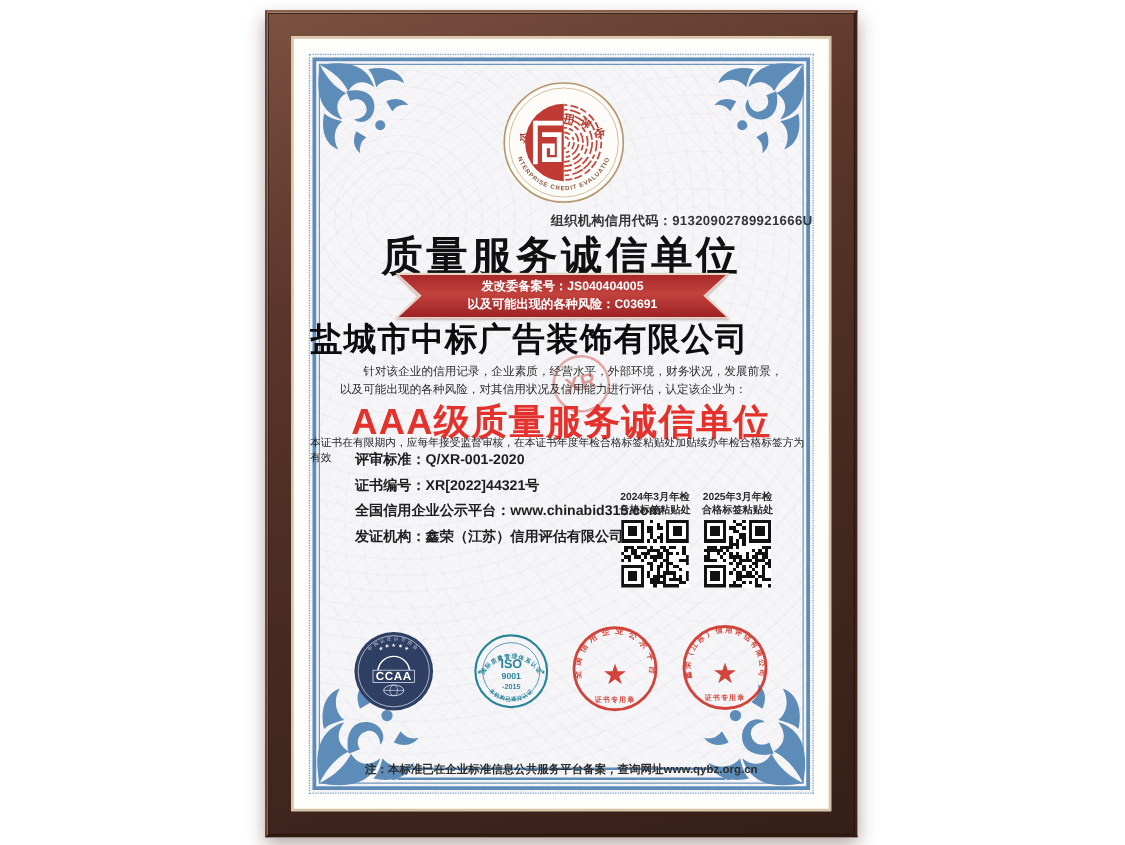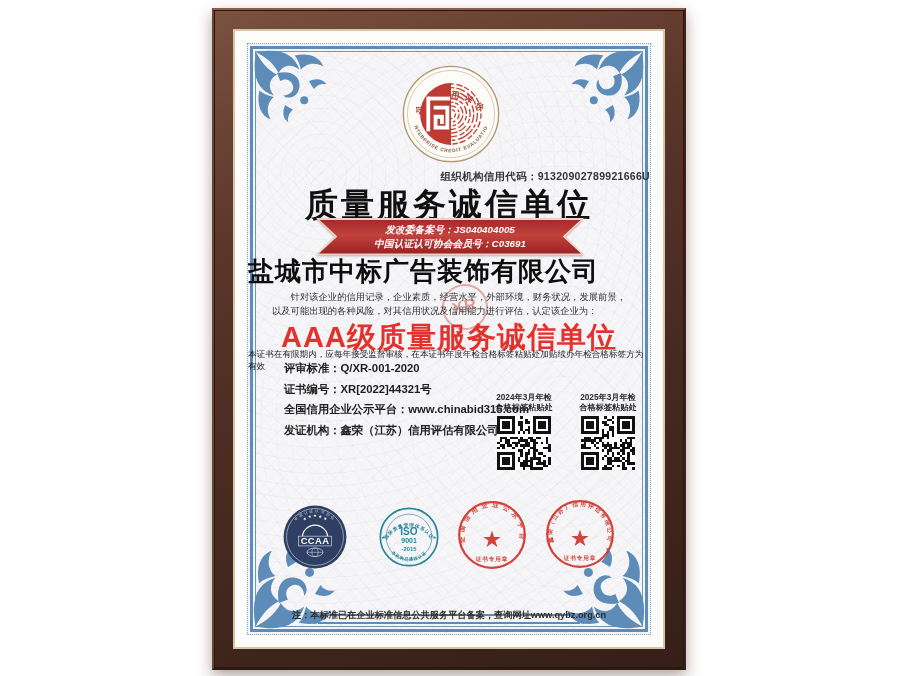--- a/index.html
+++ b/index.html
@@ -51,21 +51,21 @@
 
   
   .ribbon{position:absolute;top:174px;left:68px;width:268px;height:37px;
     filter:drop-shadow(0 1px 1px rgba(90,20,20,.35));}
   .ribbon .r-outer{position:absolute;inset:0;background:#e9d3c3;
     clip-path:polygon(0 0,100% 0,93% 50%,100% 100%,0 100%,7% 50%);}
   .ribbon .r-inner{position:absolute;inset:1.5px 3px;background:
     linear-gradient(180deg,#a9282b 0%,#c2423c 45%,#9c2124 100%);
     clip-path:polygon(0 0,100% 0,93% 50%,100% 100%,0 100%,7% 50%);}
   .ribbon .r-txt{position:absolute;inset:0;color:#ffffff;text-align:center;
-    font-size:9.8px;line-height:13.5px;padding-top:5px;font-weight:bold;font-style:italic;}
+    font-size:9.8px;line-height:13.5px;padding-top:5px;font-weight:bold;}
 
   .company{position:absolute;top:210px;width:100%;text-align:left;font-size:26px;
     font-weight:bold;letter-spacing:1px;color:#0d0d0d;}
 
   .watermark{position:absolute;left:194px;top:240px;width:42px;height:42px;border-radius:50%;
     border:2.5px solid rgba(197,58,48,.40);color:rgba(197,58,48,.48);display:flex;
     align-items:center;justify-content:center;font-weight:bold;font-size:17px;
     transform:rotate(-14deg);letter-spacing:1px;}
 
   .intro{position:absolute;top:246px;left:24px;right:24px;font-size:9.3px;line-height:14px;
@@ -73,21 +73,21 @@
   .award{position:absolute;top:274px;width:100%;text-align:center;font-size:29px;
     font-weight:bold;color:#e5312b;letter-spacing:1px;}
   .validity{position:absolute;top:305px;width:100%;text-align:left;font-size:8.6px;
     color:#242424;}
 
   .fields{position:absolute;top:318px;left:36px;width:300px;}
   .field-row{display:flex;font-size:11.3px;line-height:13px;color:#1e1e1e;
     font-weight:bold;margin-bottom:7.6px;white-space:nowrap;}
   .field-row .f-val{font-weight:bold;}
 
-  .qr-area{position:absolute;top:349px;left:246px;display:flex;gap:24px;}
+  .qr-area{position:absolute;top:349px;left:246px;display:flex;gap:6px;}
   .qr-slot{width:60px;text-align:center;}
   .qr-cap{font-size:8.2px;line-height:9.8px;font-weight:bold;color:#2b2b2b;}
   svg.qr{width:54px;height:54px;margin-top:3px;background:#fff;}
 
   
   .seal{position:absolute;}
   .seal svg{width:100%;height:100%;display:block;}
   .seal-ccaa{left:33px;top:459px;width:68px;height:68px;}
   .seal-iso{left:130px;top:462px;width:62px;height:62px;opacity:.95;}
   .seal-a{left:209px;top:456px;width:70px;height:70px;opacity:.92;}
@@ -202,21 +202,21 @@
           </div>
 
           <div class="org-code">组织机构信用代码：91320902789921666U</div>
           <div class="cert-title">质量服务诚信单位</div>
 
           <div class="ribbon">
             <div class="r-outer"></div>
             <div class="r-inner"></div>
             <div class="r-txt">
               <div>发改委备案号：JS040404005</div>
-              <div>中国认证认可协会会员号：C03691</div>
+              <div>以及可能出现的各种风险：C03691</div>
             </div>
           </div>
 
           <div class="company">盐城市中标广告装饰有限公司</div>
 
           <div class="watermark">XR</div>
           <div class="intro">针对该企业的信用记录，企业素质，经营水平，外部环境，财务状况，发展前景，以及可能出现的各种风险，对其信用状况及信用能力进行评估，认定该企业为：</div>
           <div class="award">AAA级质量服务诚信单位</div>
           <div class="validity">本证书在有限期内，应每年接受监督审核，在本证书年度年检合格标签粘贴处加贴续办年检合格标签方为有效</div>
 

